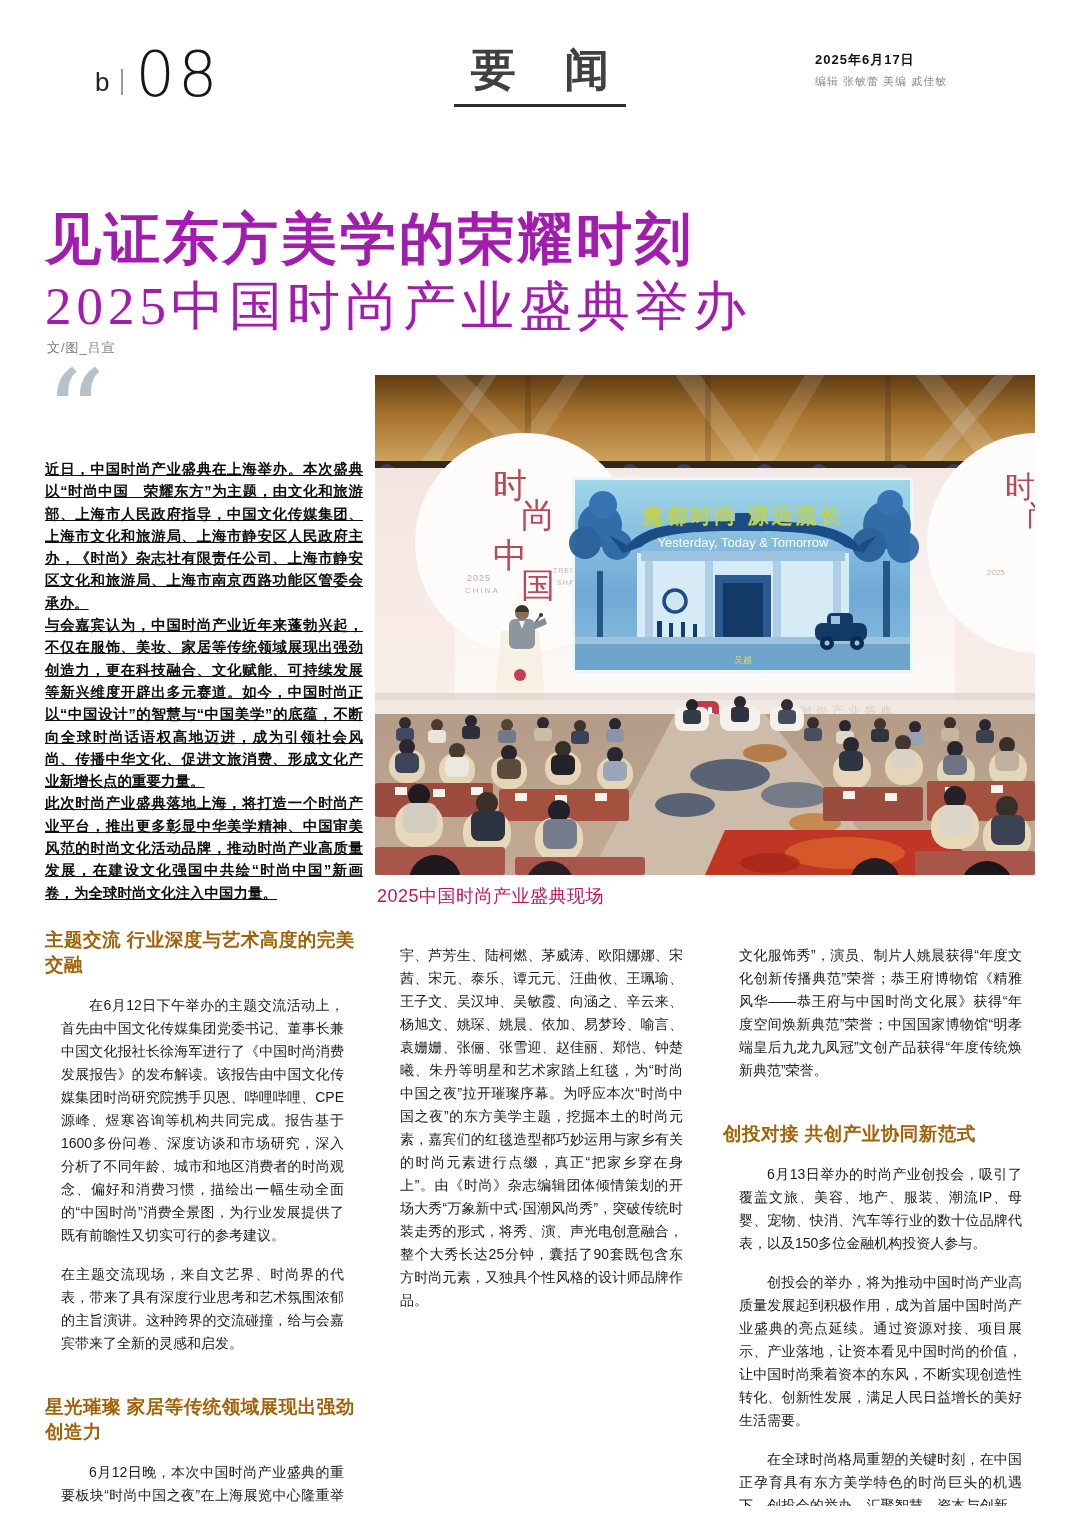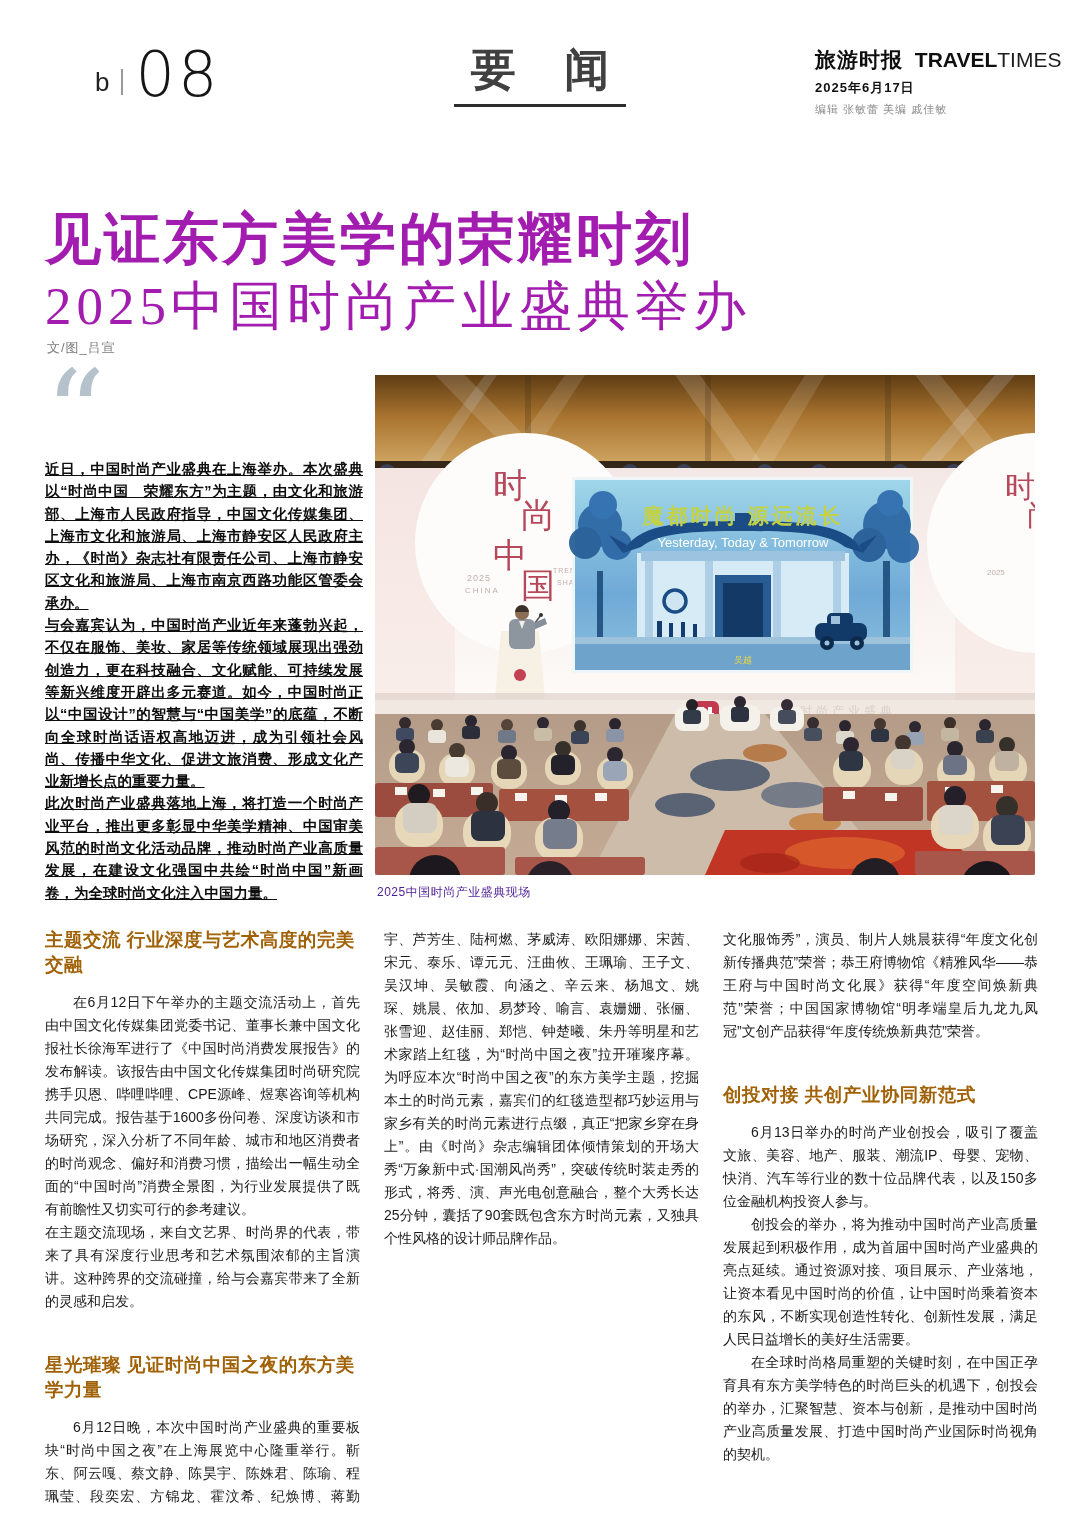--- a/index.html
+++ b/index.html
@@ -35,51 +35,47 @@
 
   
   .intro { position:absolute; left:45px; top:372px; width:318px; }
   .quote { font-family:"DejaVu Serif","Liberation Serif",serif; font-size:118px; color:#b6c2cb;
            line-height:0.72; height:86px; letter-spacing:-6px; }
   .intro p { margin:0; font-size:14.5px; font-weight:700; line-height:22.3px;
              text-align:justify; color:#0e0e0e;text-decoration:underline; }
 
   
   .photo-wrap { position:absolute; left:375px; top:375px; width:660px; height:500px; overflow:hidden; }
-  .caption { position:absolute; left:377px; top:884px; font-size:12px; color:#4c1d95; letter-spacing:0.5px; }
+  .caption { position:absolute; left:377px; top:884px; font-size:18px; color:#be185d; letter-spacing:0.5px; }
 
   
   .cols { position:absolute; left:45px; top:928px; width:993px; height:578px;
           display:flex; gap:24px; overflow:hidden; }
   .col { width:315px; flex:0 0 315px; }
   .col h3 { margin:0 0 13px 0; font-size:18.5px; font-weight:800; color:#a16207; line-height:1.35; letter-spacing:0.5px; }
   .col h3.mt { margin-top:40px; }
-  .col p  { margin:0; font-size:14px; line-height:23px; text-align:justify; color:#1b1b1b; }
+  .col p  { margin:16px; font-size:14px; line-height:23px; text-align:justify; color:#1b1b1b; }
   .col p.ind { text-indent:2em; }
 
   svg text { font-family:"Liberation Sans","DejaVu Sans",sans-serif; }
   svg text.serif { font-family:"Liberation Serif","DejaVu Serif",serif; }
 </style>
 </head>
 <body>
 
 <div class="page">
 
   <div class="hdr-left">
     <span class="hdr-b">b</span>
     <span class="hdr-bar"></span>
     <span class="hdr-num">08</span>
   </div>
   <div class="section-title">要 闻</div>
   <div class="section-underline"></div>
   <div class="masthead">
-    <div class="m1">
-      <span class="cn">旅游时报</span>
-      <span class="en-b">TRAVEL</span><span class="en-l">TIMES</span>
-    </div>
     <div class="m-date">2025年6月17日</div>
     <div class="m-staff">编辑 张敏蕾 美编 戚佳敏</div>
   </div>
 
   <div class="headline">
     <div class="hl1">见证东方美学的荣耀时刻</div>
     <div class="hl2">2025中国时尚产业盛典举办</div>
   </div>
   <div class="byline">文/图_吕宣</div>
 
@@ -389,21 +385,21 @@
       </g>
     </svg>
   </div>
   <div class="caption">2025中国时尚产业盛典现场</div>
 
   <div class="cols">
     <div class="col">
       <h3>主题交流 行业深度与艺术高度的完美交融</h3>
       <p class="ind">在6月12日下午举办的主题交流活动上，首先由中国文化传媒集团党委书记、董事长兼中国文化报社长徐海军进行了《中国时尚消费发展报告》的发布解读。该报告由中国文化传媒集团时尚研究院携手贝恩、哔哩哔哩、CPE源峰、煜寒咨询等机构共同完成。报告基于1600多份问卷、深度访谈和市场研究，深入分析了不同年龄、城市和地区消费者的时尚观念、偏好和消费习惯，描绘出一幅生动全面的“中国时尚”消费全景图，为行业发展提供了既有前瞻性又切实可行的参考建议。</p>
       <p>在主题交流现场，来自文艺界、时尚界的代表，带来了具有深度行业思考和艺术氛围浓郁的主旨演讲。这种跨界的交流碰撞，给与会嘉宾带来了全新的灵感和启发。</p>
-      <h3 class="mt">星光璀璨 见证时尚中国之夜的东方美学力量</h3>
+      <h3 class="mt">星光璀璨 家居等传统领域展现出强劲创造力</h3>
       <p class="ind">6月12日晚，本次中国时尚产业盛典的重要板块“时尚中国之夜”在上海展览中心隆重举行。靳东、阿云嘎、蔡文静、陈昊宇、陈姝君、陈瑜、程珮莹、段奕宏、方锦龙、霍汶希、纪焕博、蒋勤勤、李欢、李斯丹妮、李振宁、力丸、刘令姿、刘诗诗、刘</p>
     </div>
     <div class="col">
       <p>宇、芦芳生、陆柯燃、茅威涛、欧阳娜娜、宋茜、宋元、泰乐、谭元元、汪曲攸、王珮瑜、王子文、吴汉坤、吴敏霞、向涵之、辛云来、杨旭文、姚琛、姚晨、依加、易梦玲、喻言、袁姗姗、张俪、张雪迎、赵佳丽、郑恺、钟楚曦、朱丹等明星和艺术家踏上红毯，为“时尚中国之夜”拉开璀璨序幕。为呼应本次“时尚中国之夜”的东方美学主题，挖掘本土的时尚元素，嘉宾们的红毯造型都巧妙运用与家乡有关的时尚元素进行点缀，真正“把家乡穿在身上”。由《时尚》杂志编辑团体倾情策划的开场大秀“万象新中式·国潮风尚秀”，突破传统时装走秀的形式，将秀、演、声光电创意融合，整个大秀长达25分钟，囊括了90套既包含东方时尚元素，又独具个性风格的设计师品牌作品。</p>
     </div>
     <div class="col">
       <p>文化服饰秀”，演员、制片人姚晨获得“年度文化创新传播典范”荣誉；恭王府博物馆《精雅风华——恭王府与中国时尚文化展》获得“年度空间焕新典范”荣誉；中国国家博物馆“明孝端皇后九龙九凤冠”文创产品获得“年度传统焕新典范”荣誉。</p>
       <h3 class="mt">创投对接 共创产业协同新范式</h3>
       <p class="ind">6月13日举办的时尚产业创投会，吸引了覆盖文旅、美容、地产、服装、潮流IP、母婴、宠物、快消、汽车等行业的数十位品牌代表，以及150多位金融机构投资人参与。</p>
       <p class="ind">创投会的举办，将为推动中国时尚产业高质量发展起到积极作用，成为首届中国时尚产业盛典的亮点延续。通过资源对接、项目展示、产业落地，让资本看见中国时尚的价值，让中国时尚乘着资本的东风，不断实现创造性转化、创新性发展，满足人民日益增长的美好生活需要。</p>

